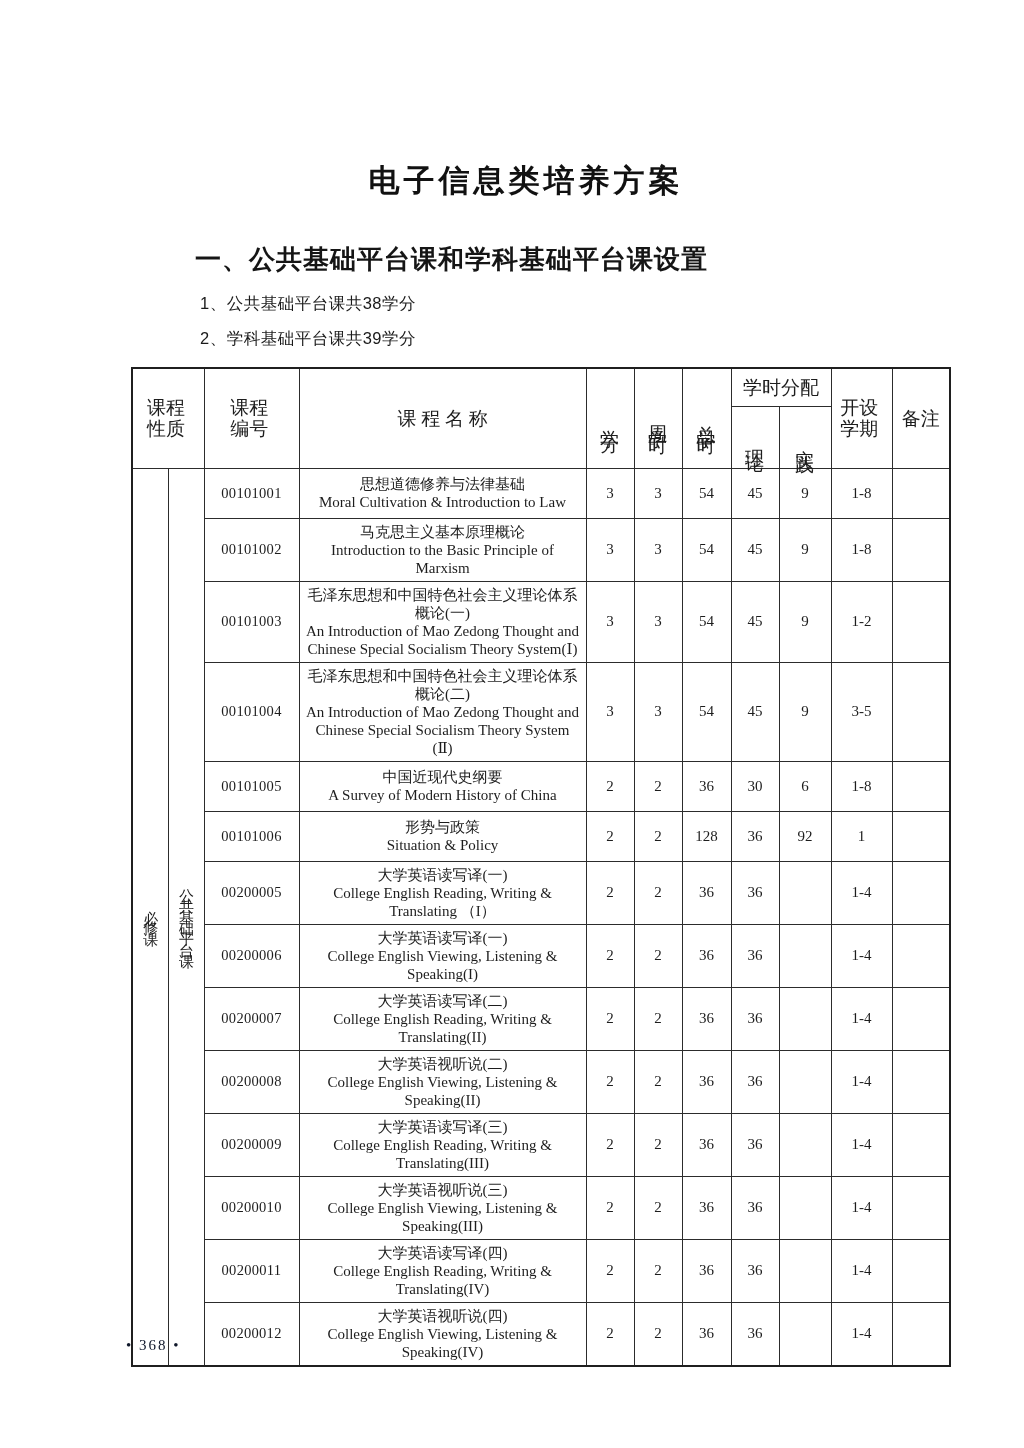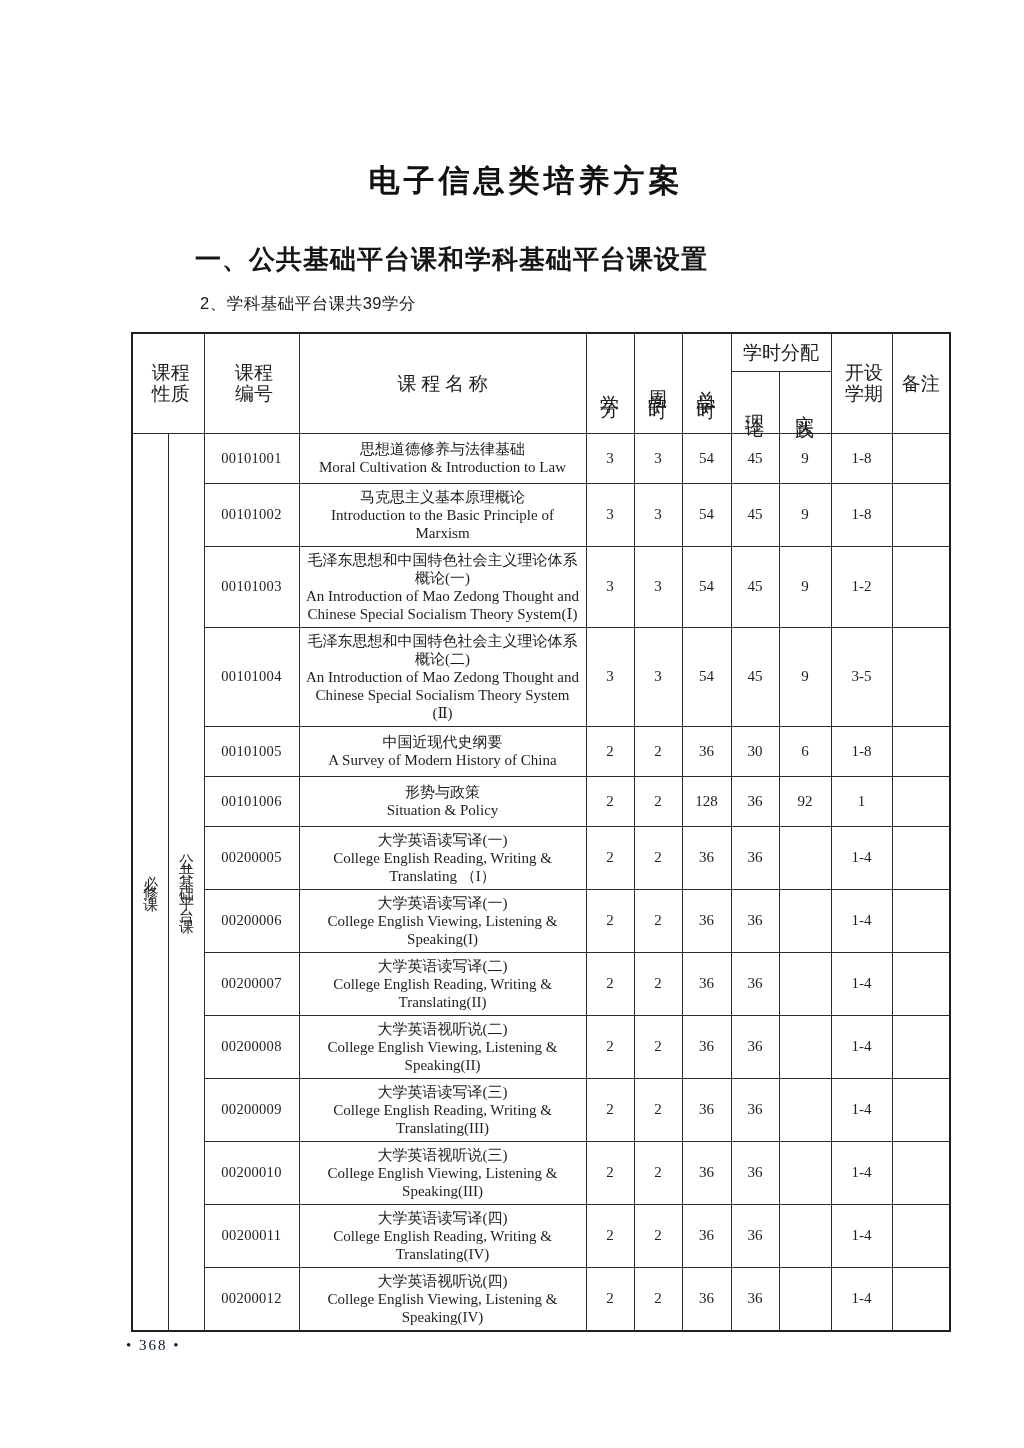--- a/index.html
+++ b/index.html
@@ -59,21 +59,21 @@
   .course-table thead th { font-size: 19px; }
   .h-split-top { height: 38px; }
   .h-bottom-row th { height: 62px; }
   thead tr:first-child { height: 38px; }
 
   .two-col {
     display: inline-block;
     width: 2.25em;
     word-break: break-all;
     line-height: 21px;
-    text-align: right;
+    text-align: left;
   }
   .v-upright {
     writing-mode: vertical-lr;
     text-orientation: upright;
     display: inline-block;
     letter-spacing: 5px;
   }
   .v-cell .v-upright { letter-spacing: 11px; font-size: 15px; }
 
   tbody td { height: 50px; }
@@ -94,20 +94,21 @@
 </style>
 </head>
 <body>
 
 <div class="page">
 
   <div class="doc-title">电子信息类培养方案</div>
 
   <div class="section-heading">一、公共基础平台课和学科基础平台课设置</div>
 
+  <div class="sub-item">1、公共基础平台课共38学分</div>
   <div class="sub-item">2、学科基础平台课共39学分</div>
 
   <table class="course-table">
     <colgroup>
       <col style="width:36px">
         <col style="width:36px">
         <col style="width:95px">
         <col style="width:287px">
       <col style="width:48px">
         <col style="width:48px">

